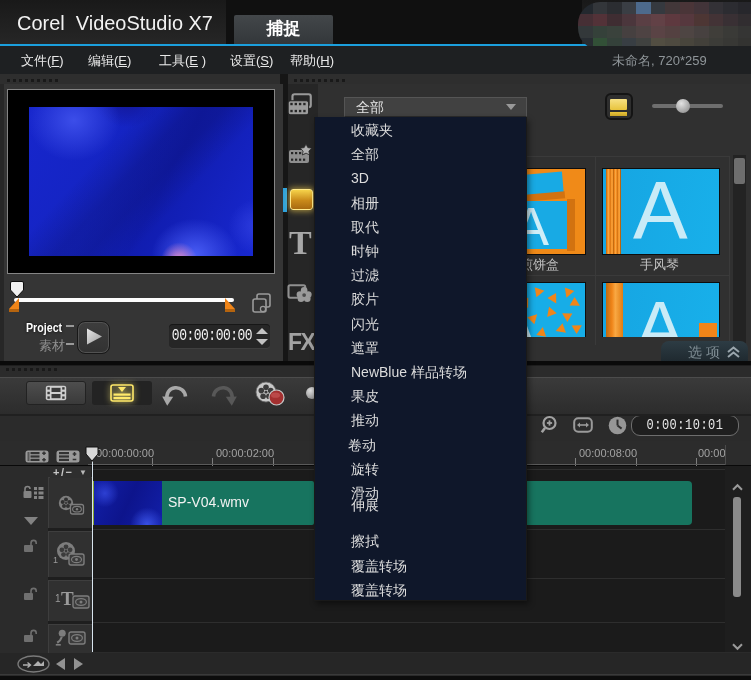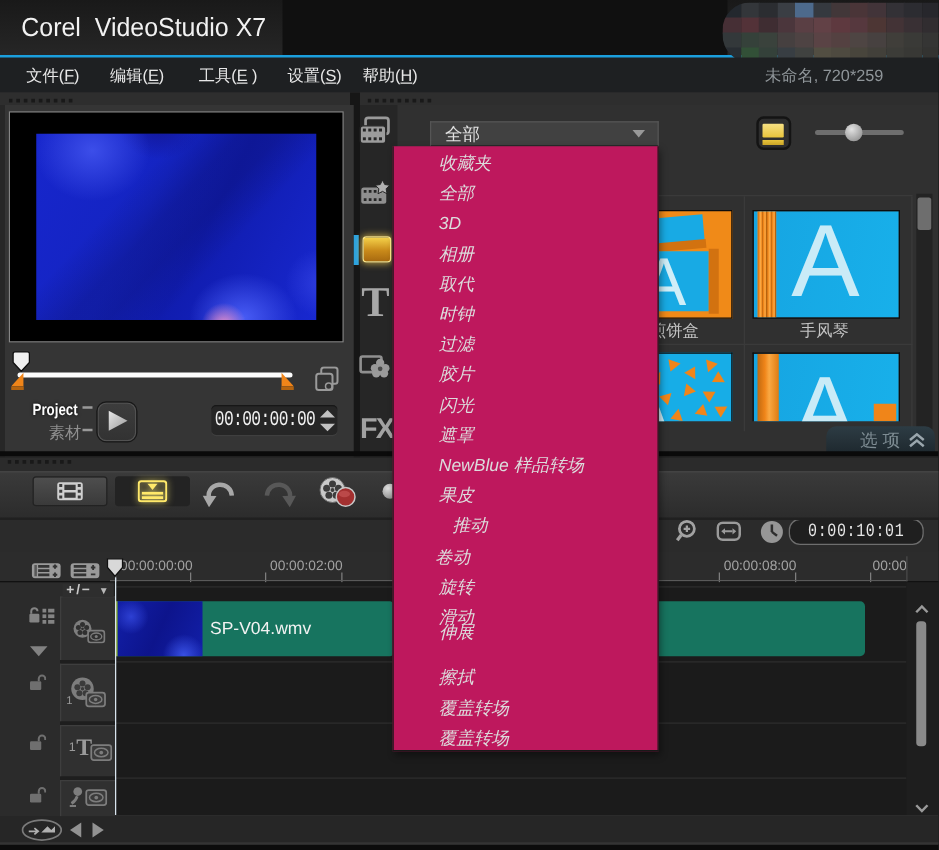--- a/index.html
+++ b/index.html
@@ -24,20 +24,21 @@
   .cyA{position:absolute;color:#cfeef8;font-weight:bold;font-family:"Liberation Sans",sans-serif;}
 </style>
 </head>
 <body>
 <div id="stage">
 
   <div class="abs" style="left:0;top:0;width:751px;height:44px;background:linear-gradient(#191919,#262626);"></div>
   <div class="abs" style="left:17px;top:11px;font-size:21px;color:#f2f2f2;white-space:nowrap;transform:scaleX(0.95);transform-origin:0 0;">Corel&nbsp; VideoStudio&nbsp;X7</div>
 
   <div class="abs" style="left:226px;top:0;width:356px;height:44px;background:#101010;"></div>
+  <div class="abs" style="left:234px;top:15px;width:99px;height:29px;background:linear-gradient(#43474a,#33373a);border-radius:2px 2px 0 0;color:#fff;font-size:17px;font-weight:bold;text-align:center;line-height:28px;">捕捉</div>
   <div class="abs" style="left:0;top:44px;width:751px;height:3px;background:#1b9fdd;"></div>
 
   <div class="abs" id="mosaic" style="left:578px;top:2px;width:173px;height:48px;border-radius:22px 0 0 22px;overflow:hidden;">
       <div style="position:absolute;left:0.0px;top:0px;width:15px;height:13px;background:#23282e"></div>
       <div style="position:absolute;left:14.5px;top:0px;width:15px;height:13px;background:#33363a"></div>
       <div style="position:absolute;left:29.0px;top:0px;width:15px;height:13px;background:#2b2d31"></div>
       <div style="position:absolute;left:43.5px;top:0px;width:15px;height:13px;background:#3a3e44"></div>
       <div style="position:absolute;left:58.0px;top:0px;width:15px;height:13px;background:#4d6a8c"></div>
       <div style="position:absolute;left:72.5px;top:0px;width:15px;height:13px;background:#35393f"></div>
       <div style="position:absolute;left:87.0px;top:0px;width:15px;height:13px;background:#423739"></div>
@@ -471,34 +472,34 @@
     <path d="M6 10 L13 10 M10.5 7.5 L13.5 10 L10.5 12.5" fill="none" stroke="#b0b0b0" stroke-width="1.4"></path>
     <path d="M16 11 L27 11 L27 6 L24 9 L21 6 L18 9 Z" fill="#b0b0b0"></path>
   </svg>
   <div class="abs" style="left:56px;top:658px;width:0;height:0;border-right:9px solid #929292;border-top:6px solid transparent;border-bottom:6px solid transparent;"></div>
   <div class="abs" style="left:74px;top:658px;width:0;height:0;border-left:9px solid #929292;border-top:6px solid transparent;border-bottom:6px solid transparent;"></div>
   <div class="abs" style="left:0;top:676px;width:751px;height:4px;background:#0c0c0c;"></div>
 
   <div class="abs" style="left:344px;top:97px;width:183px;height:20px;background:#414141;border:1px solid #555;border-bottom-color:#2a2a2a;box-sizing:border-box;"></div>
   <div class="abs" style="left:356px;top:99px;font-size:14px;color:#e2e2e2;">全部</div>
   <div class="abs" style="left:506px;top:104px;width:0;height:0;border-top:6px solid #999;border-left:5px solid transparent;border-right:5px solid transparent;"></div>
-  <div class="abs" id="droplist" style="left:314px;top:117px;width:213px;height:484px;background:#be185d;border:1px solid #191919;border-top:none;box-sizing:border-box;box-shadow:2px 3px 6px rgba(0,0,0,0.45);font-style:italic;">
+  <div class="abs" id="droplist" style="left:314px;top:117px;width:213px;height:484px;background:#0f172a;border:1px solid #191919;border-top:none;box-sizing:border-box;box-shadow:2px 3px 6px rgba(0,0,0,0.45);">
       <div style="position:absolute;left:36px;top:5.0px;font-size:14px;color:#dcdcdc;white-space:nowrap;">收藏夹</div>
       <div style="position:absolute;left:36px;top:29.2px;font-size:14px;color:#dcdcdc;white-space:nowrap;">全部</div>
       <div style="position:absolute;left:36px;top:53.4px;font-size:14px;color:#dcdcdc;white-space:nowrap;">3D</div>
       <div style="position:absolute;left:36px;top:77.6px;font-size:14px;color:#dcdcdc;white-space:nowrap;">相册</div>
       <div style="position:absolute;left:36px;top:101.8px;font-size:14px;color:#dcdcdc;white-space:nowrap;">取代</div>
       <div style="position:absolute;left:36px;top:126.0px;font-size:14px;color:#dcdcdc;white-space:nowrap;">时钟</div>
       <div style="position:absolute;left:36px;top:150.2px;font-size:14px;color:#dcdcdc;white-space:nowrap;">过滤</div>
       <div style="position:absolute;left:36px;top:174.4px;font-size:14px;color:#dcdcdc;white-space:nowrap;">胶片</div>
       <div style="position:absolute;left:36px;top:198.6px;font-size:14px;color:#dcdcdc;white-space:nowrap;">闪光</div>
       <div style="position:absolute;left:36px;top:222.8px;font-size:14px;color:#dcdcdc;white-space:nowrap;">遮罩</div>
       <div style="position:absolute;left:36px;top:247.0px;font-size:14px;color:#dcdcdc;white-space:nowrap;">NewBlue 样品转场</div>
       <div style="position:absolute;left:36px;top:271.2px;font-size:14px;color:#dcdcdc;white-space:nowrap;">果皮</div>
-      <div style="position:absolute;left:36px;top:295.4px;font-size:14px;color:#dcdcdc;white-space:nowrap;margin-left:11px;">推动</div>
+      <div style="position:absolute;left:36px;top:295.4px;font-size:14px;color:#dcdcdc;white-space:nowrap;">推动</div>
       <div style="position:absolute;left:33px;top:319.6px;font-size:14px;color:#dcdcdc;white-space:nowrap;">卷动</div>
       <div style="position:absolute;left:36px;top:343.8px;font-size:14px;color:#dcdcdc;white-space:nowrap;">旋转</div>
       <div style="position:absolute;left:36px;top:368.0px;font-size:14px;color:#dcdcdc;white-space:nowrap;">滑动</div>
       <div style="position:absolute;left:36px;top:380px;font-size:14px;color:#dcdcdc;white-space:nowrap;">伸展</div>
       <div style="position:absolute;left:36px;top:416.4px;font-size:14px;color:#dcdcdc;white-space:nowrap;">擦拭</div>
       <div style="position:absolute;left:36px;top:440.6px;font-size:14px;color:#dcdcdc;white-space:nowrap;">覆盖转场</div>
       <div style="position:absolute;left:36px;top:464.8px;font-size:14px;color:#dcdcdc;white-space:nowrap;">覆盖转场</div>
     </div>
 
 </div>

